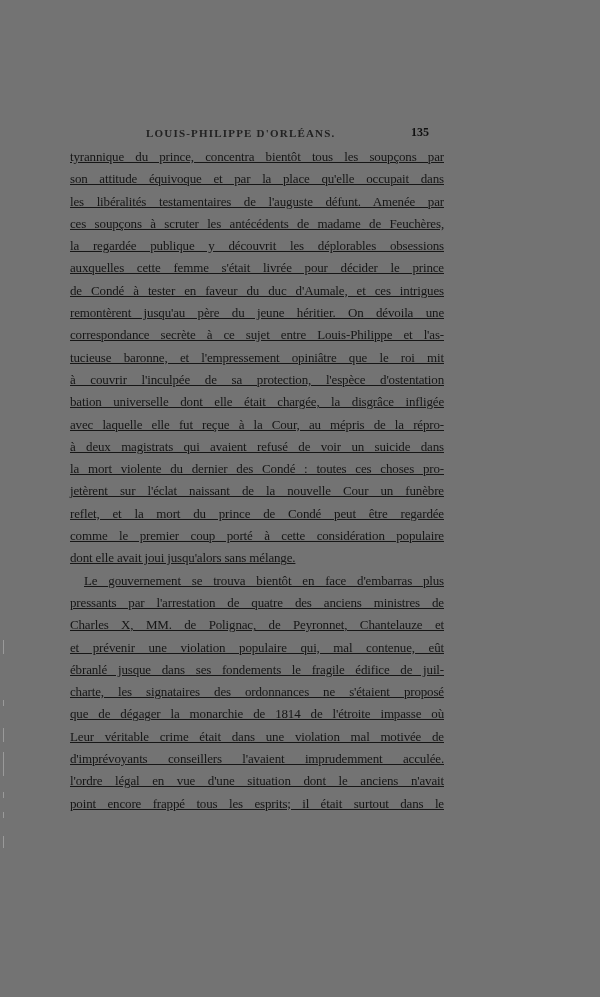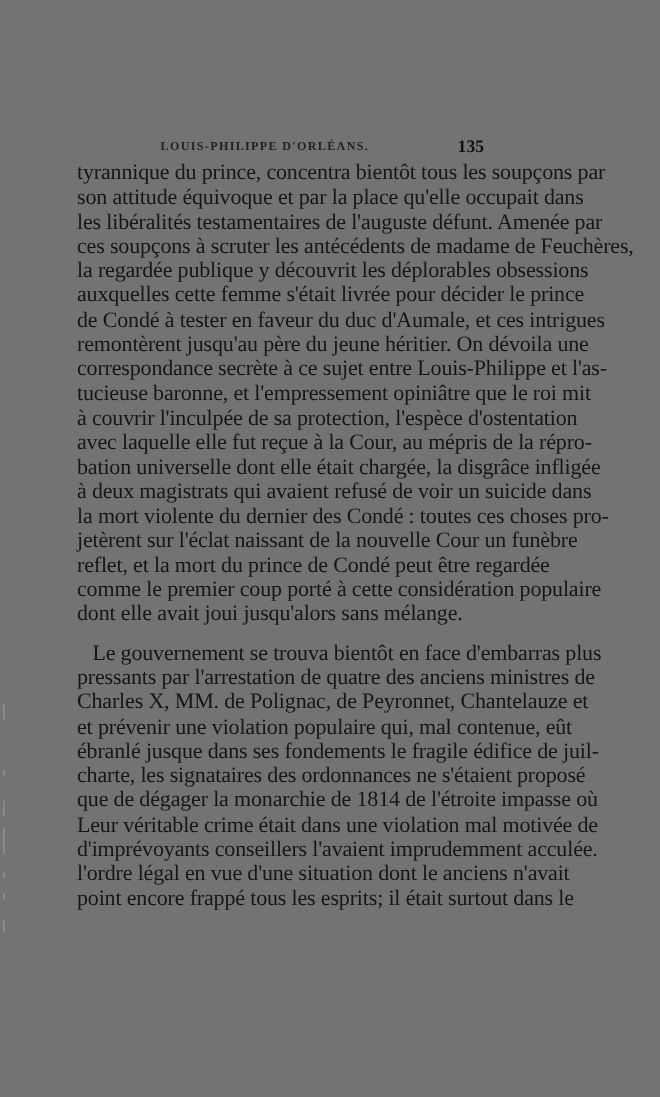--- a/index.html
+++ b/index.html
@@ -35,50 +35,50 @@
       top: 2px;
       font-size: 11px;
       letter-spacing: 1.2px;
       font-weight: bold;
       font-variant: small-caps;
       color: #222;
       white-space: nowrap;
     }
     .page-number {
       position: absolute;
-      right: 2px;
+      right: 13px;
       top: 0px;
-      font-size: 16px;
+      font-size: 12px;
       font-weight: bold;
       color: #111;
       margin-left: 24px;
     }
     .body-text {
       position: absolute;
       left: 70px;
       top: 146px;
       width: 374px;
     }
     .line {
       display: block;
       height: 22.3px;
       line-height: 22.3px;
-      font-size: 20px;
+      font-size: 13px;
       white-space: nowrap;
       text-align: justify;
       text-align-last: justify;
       letter-spacing: -0.15px;
       color: #161616;
+      text-decoration: underline;
     }
     .line.last {
       text-align-last: left;
     }
     .line.indent {
       padding-left: 14px;
-      margin-top: 13px;
     }
     .margin-marks {
       position: absolute;
       left: 0; top: 0;
       width: 10px; height: 997px;
     }
     .mark {
       position: absolute;
       left: 3px;
       width: 1px;
@@ -100,22 +100,22 @@
     <span class="line">son attitude équivoque et par la place qu'elle occupait dans</span>
     <span class="line">les libéralités testamentaires de l'auguste défunt. Amenée par</span>
     <span class="line">ces soupçons à scruter les antécédents de madame de Feuchères,</span>
     <span class="line">la regardée publique y découvrit les déplorables obsessions</span>
     <span class="line">auxquelles cette femme s'était livrée pour décider le prince</span>
     <span class="line">de Condé à tester en faveur du duc d'Aumale, et ces intrigues</span>
     <span class="line">remontèrent jusqu'au père du jeune héritier. On dévoila une</span>
     <span class="line">correspondance secrète à ce sujet entre Louis-Philippe et l'as-</span>
     <span class="line">tucieuse baronne, et l'empressement opiniâtre que le roi mit</span>
     <span class="line">à couvrir l'inculpée de sa protection, l'espèce d'ostentation</span>
+    <span class="line">bation universelle dont elle était chargée, la disgrâce infligée</span>
     <span class="line">avec laquelle elle fut reçue à la Cour, au mépris de la répro-</span>
-    <span class="line">bation universelle dont elle était chargée, la disgrâce infligée</span>
     <span class="line">à deux magistrats qui avaient refusé de voir un suicide dans</span>
     <span class="line">la mort violente du dernier des Condé : toutes ces choses pro-</span>
     <span class="line">jetèrent sur l'éclat naissant de la nouvelle Cour un funèbre</span>
     <span class="line">reflet, et la mort du prince de Condé peut être regardée</span>
     <span class="line">comme le premier coup porté à cette considération populaire</span>
     <span class="line last">dont elle avait joui jusqu'alors sans mélange.</span>
     <span class="line indent">Le gouvernement se trouva bientôt en face d'embarras plus</span>
     <span class="line">pressants par l'arrestation de quatre des anciens ministres de</span>
     <span class="line">Charles X, MM. de Polignac, de Peyronnet, Chantelauze et</span>
     <span class="line">et prévenir une violation populaire qui, mal contenue, eût</span>

